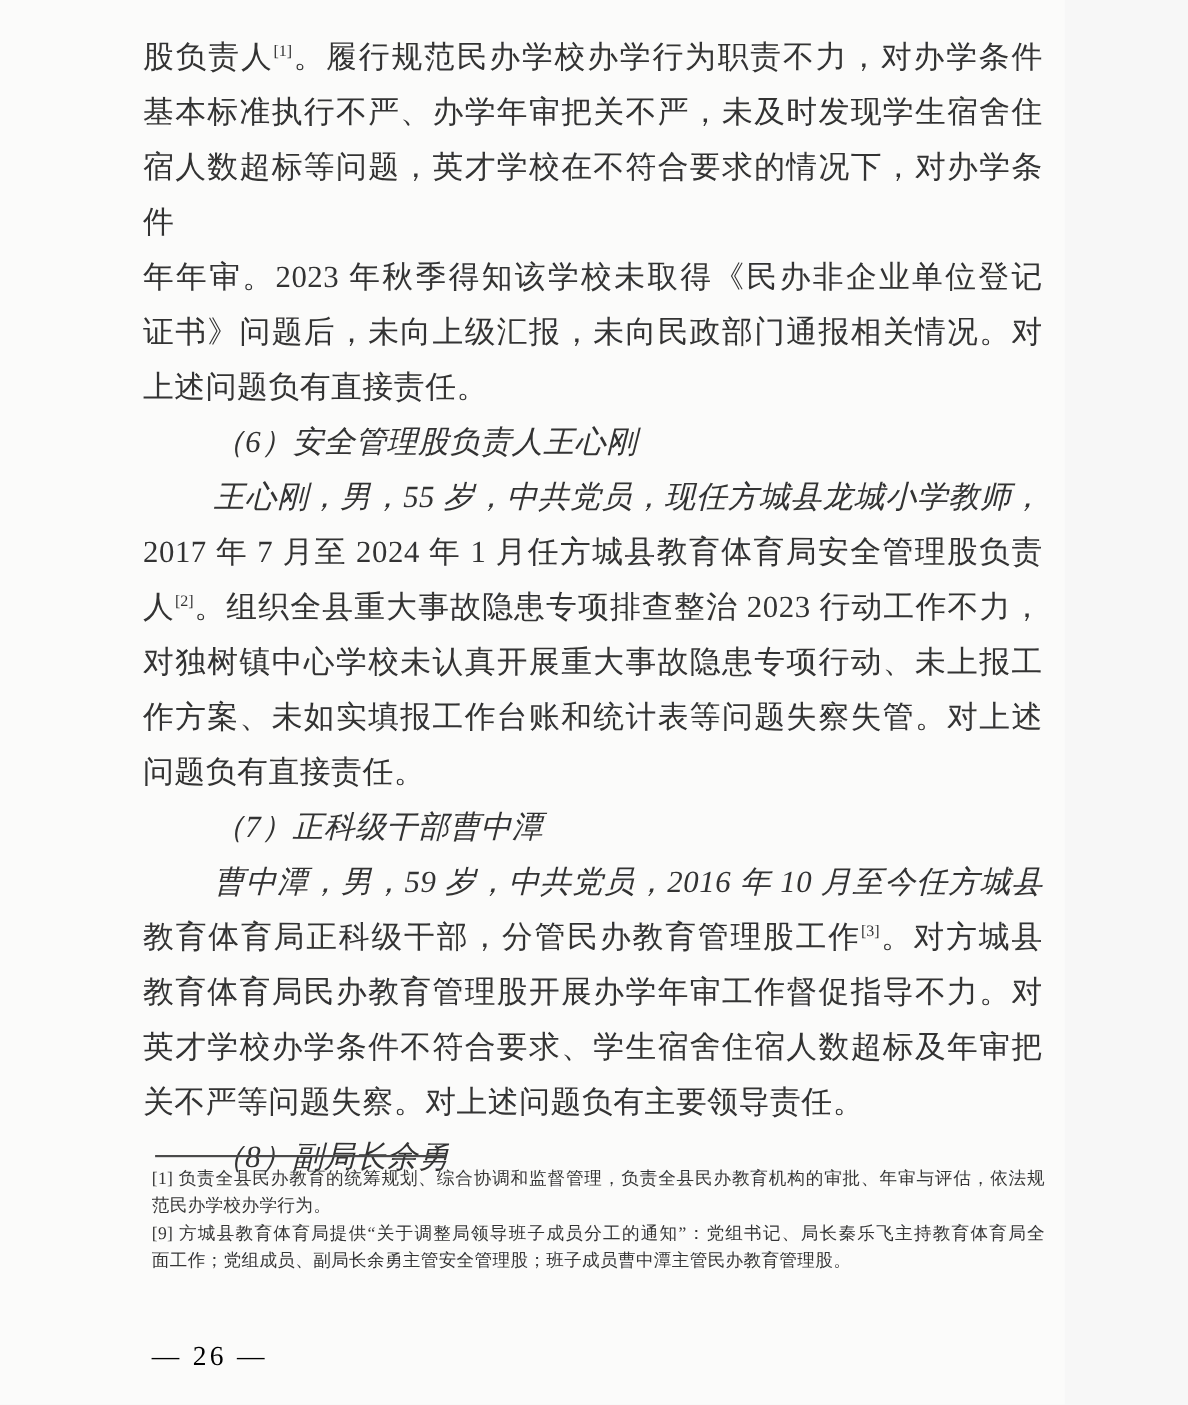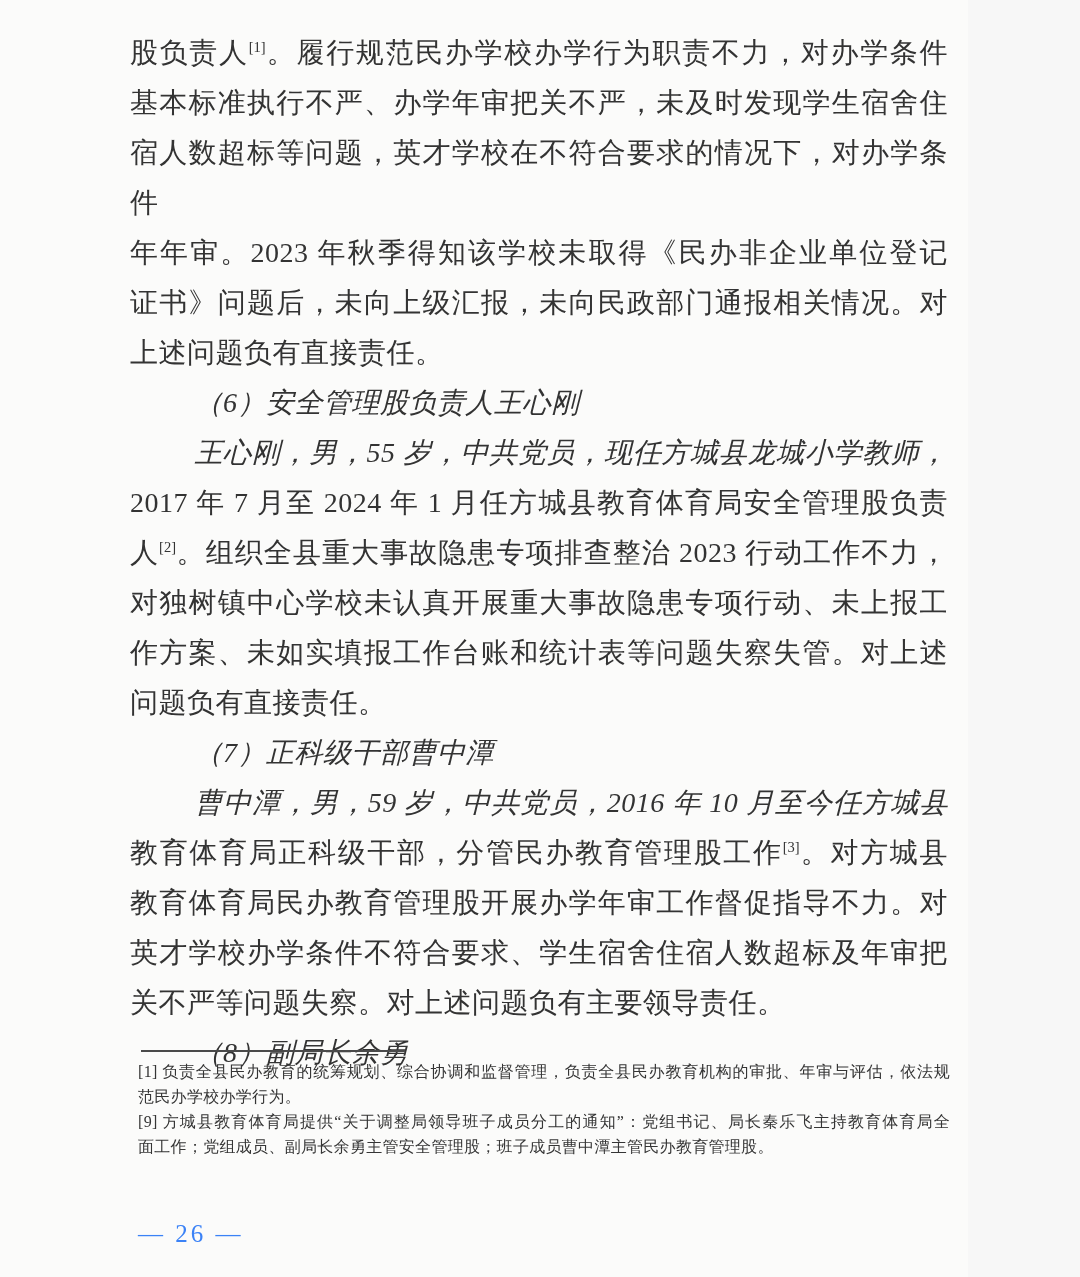--- a/index.html
+++ b/index.html
@@ -68,21 +68,21 @@
     text-align: justify;
     text-align-last: justify;
   }
   
   .page-num {
     position: absolute;
     left: 138px;
     top: 1220px;
     font-size: 25px;
     letter-spacing: 3px;
-    color: #3b82f6;
+    color: #000000;
   }
 </style>
 </head>
 <body>
 
 <div class="page">
 
   <div class="body-text">
     <div class="bl j"><span>股负责人</span><sup class="ref">[1]</sup><span>。履行规范民办学校办学行为职责不力，对办学条件</span></div>
     <div class="bl j">基本标准执行不严、办学年审把关不严，未及时发现学生宿舍住</div>

